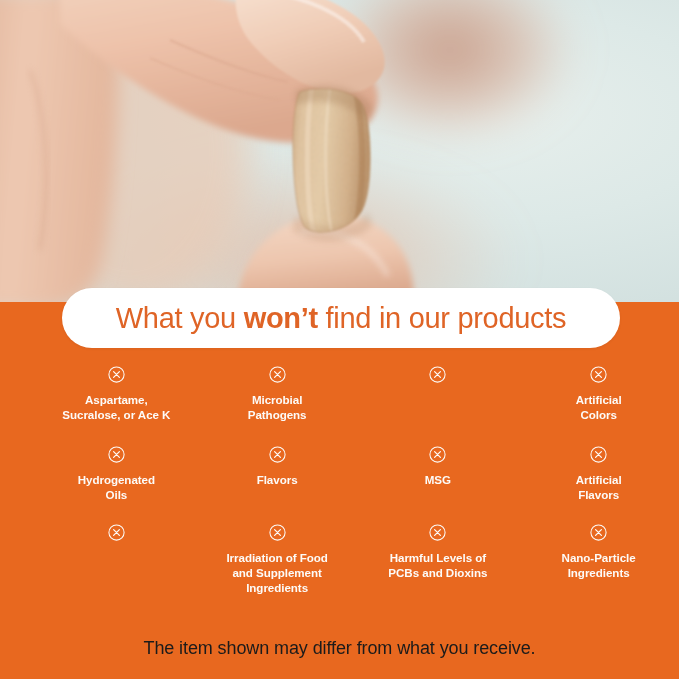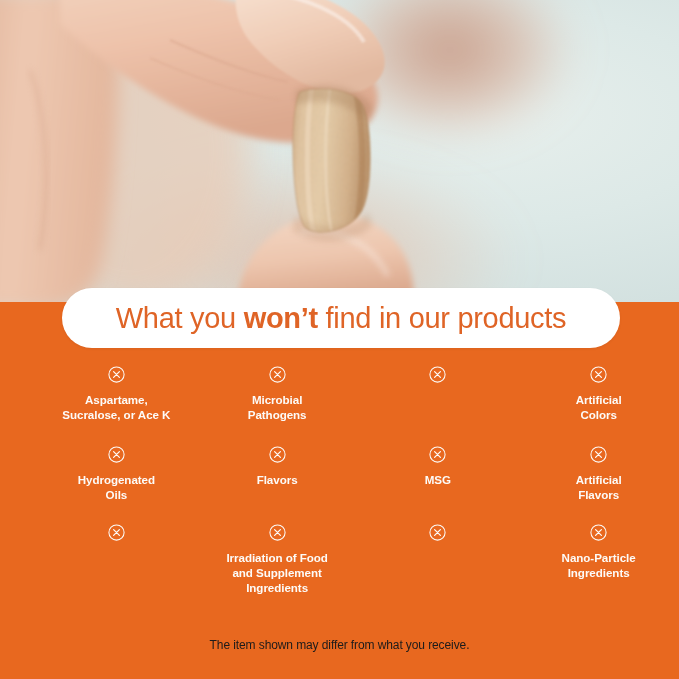--- a/index.html
+++ b/index.html
@@ -105,21 +105,21 @@
     letter-spacing: -0.05px;
   }
 
   
   .footer-note {
     position: absolute;
     left: 0;
     top: 638px;
     width: 679px;
     text-align: center;
-    font-size: 12px;
+    font-size: 18px;
     color: #1B1B1B;
     font-weight: 400;
     letter-spacing: -0.1px;
   }
 </style>
 </head>
 <body>
 
 <div id="page">
 
@@ -336,20 +336,21 @@
         </span>
         <span class="cell-label">Irradiation of Food<br>and Supplement<br>Ingredients</span>
       </div>
       <div class="cell">
         <span class="cell-icon">
           <svg viewBox="0 0 17 17">
               <circle cx="8.5" cy="8.5" r="7.6" fill="none" stroke="#FDFBF8" stroke-width="1.05"></circle>
               <path d="M5.6 5.6 L11.4 11.4 M11.4 5.6 L5.6 11.4" stroke="#FDFBF8" stroke-width="1.25" stroke-linecap="round"></path>
             </svg>
         </span>
+        <span class="cell-label">Harmful Levels of<br>PCBs and Dioxins</span>
       </div>
       <div class="cell">
         <span class="cell-icon">
           <svg viewBox="0 0 17 17">
               <circle cx="8.5" cy="8.5" r="7.6" fill="none" stroke="#FDFBF8" stroke-width="1.05"></circle>
               <path d="M5.6 5.6 L11.4 11.4 M11.4 5.6 L5.6 11.4" stroke="#FDFBF8" stroke-width="1.25" stroke-linecap="round"></path>
             </svg>
         </span>
         <span class="cell-label">Nano-Particle<br>Ingredients</span>
       </div>

